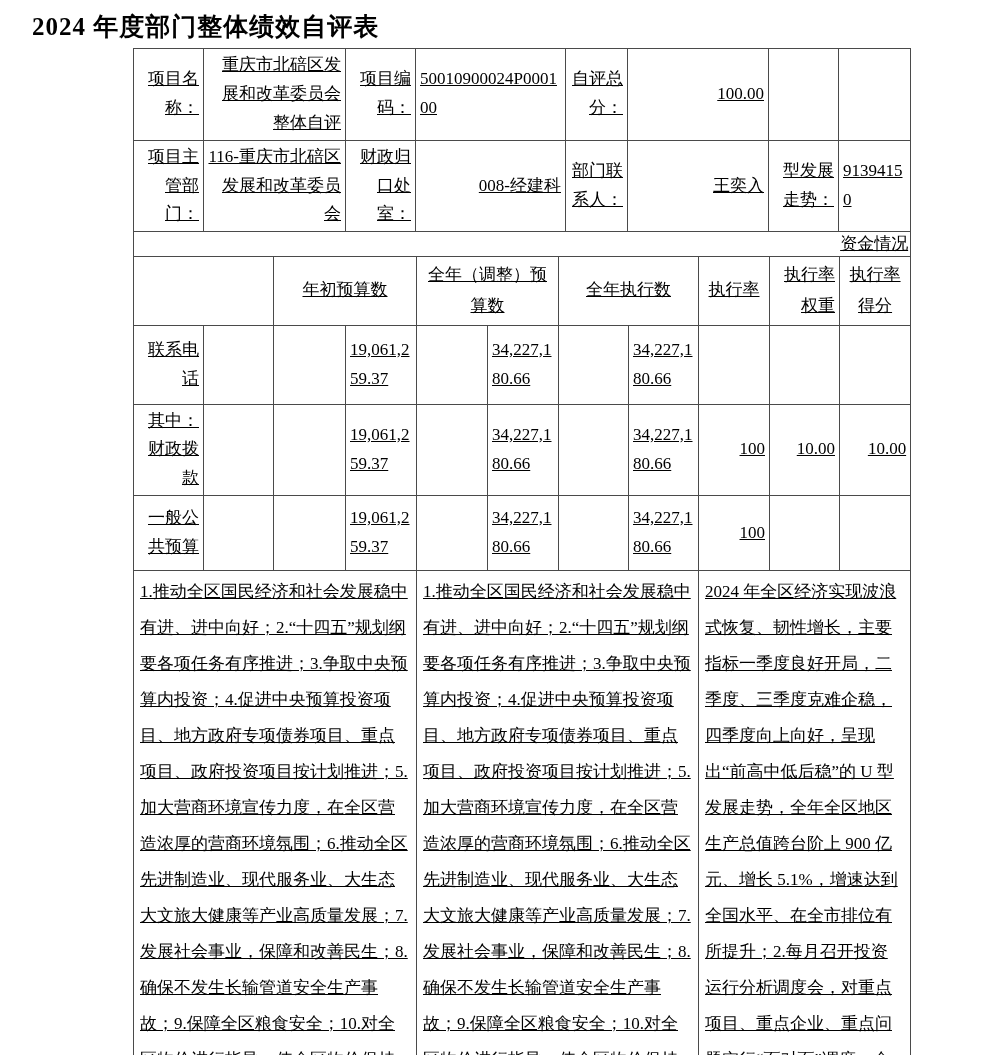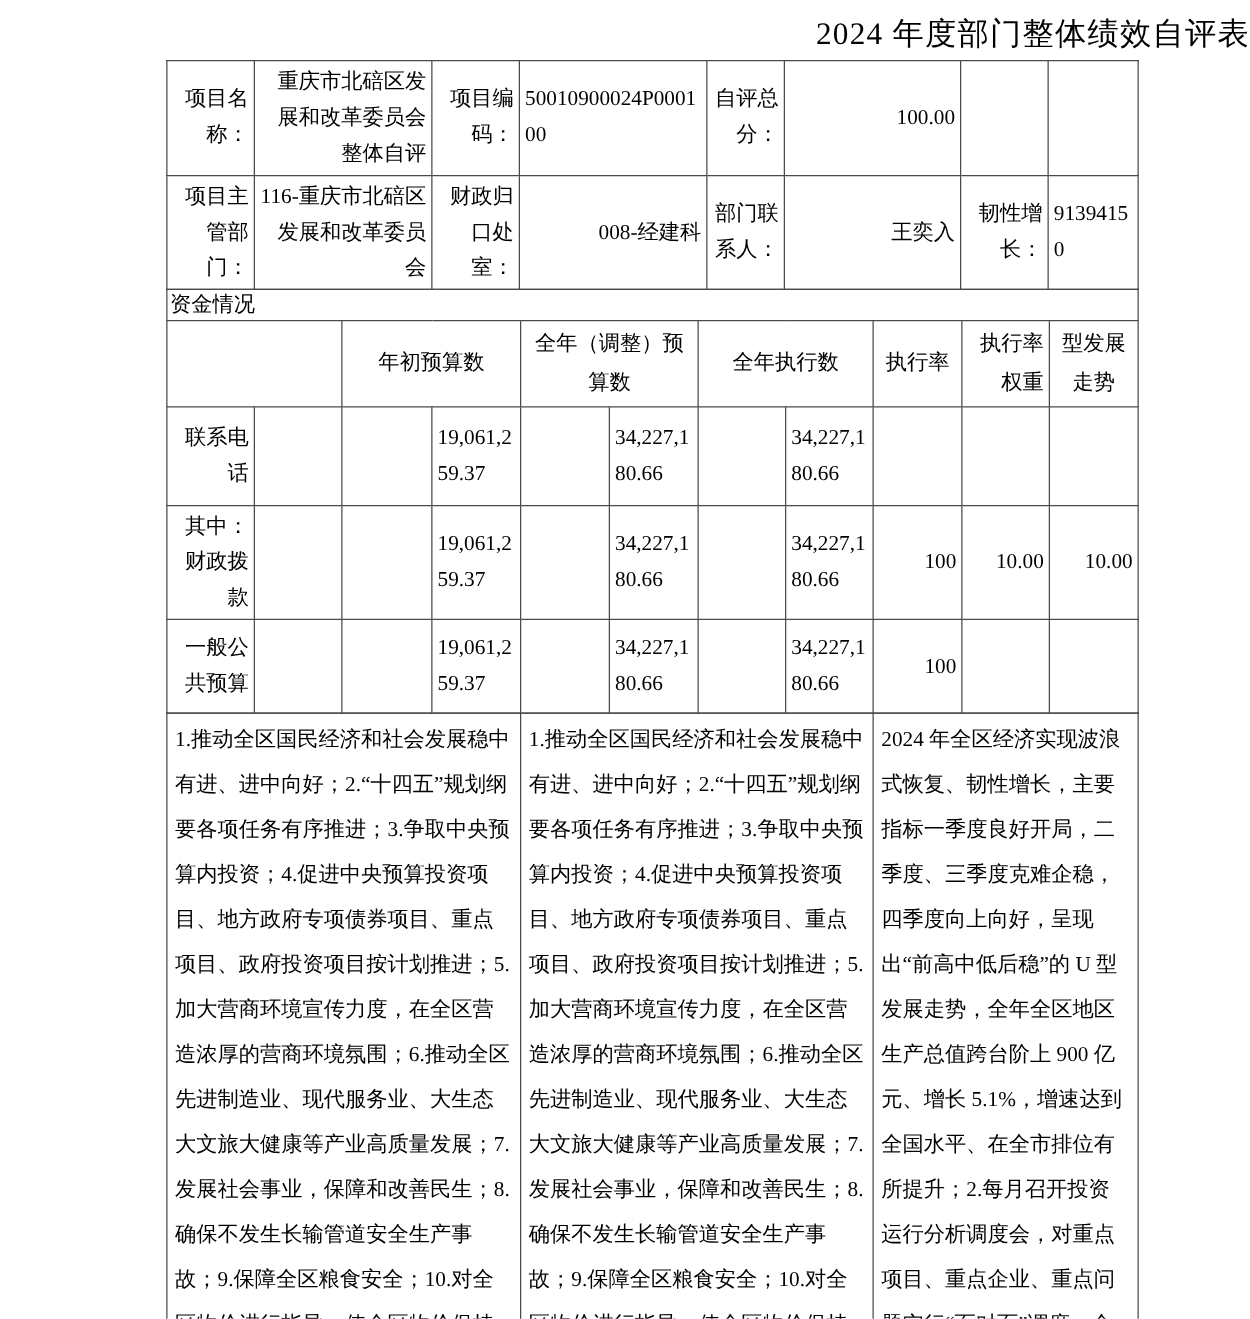--- a/index.html
+++ b/index.html
@@ -6,45 +6,47 @@
   html, body {
     width: 1000px; height: 1055px;
     overflow: hidden;
     background: #ffffff;
     color: #000000;
     font-family: "Liberation Serif", "DejaVu Serif", serif;
   }
   .doc-title {
     padding-top: 10px;
     height: 48px;
-    text-align: right;
+    text-align: left;
     font-size: 25px;
-    font-weight: normal;
+    font-weight: bold;
     letter-spacing: 1px;
+    margin-left: 32px;
   }
   .tbl-wrap { margin-left: 133px; width: 778px; }
   table {
     border-collapse: collapse;
     table-layout: fixed;
     width: 777px;
+    text-decoration: underline;
   }
   table.t2, table.t3 { margin-top: -1px; }
   td {
     border: 1px solid #4a4a4a;
     font-size: 17px;
     line-height: 1.7;
     padding: 2px 4px;
     vertical-align: middle;
     word-break: break-word;
     overflow: hidden;
   }
   .lbl { text-align: right; }
   .val { text-align: right; }
   .num { word-break: break-all; text-align: left; }
-  .sec { text-align: left; line-height: 1.25; padding: 1px 2px; }
+  .sec { text-align: right; line-height: 1.25; padding: 1px 2px; }
   .hdr-c { text-align: center; line-height: 1.8; }
   .hdr-l { text-align: right; line-height: 1.8; }
   .right { text-align: right; }
   .goal-cell {
     vertical-align: top;
     text-align: left;
     line-height: 36px;
     padding: 3px 6px;
   }
 </style>
@@ -77,21 +79,21 @@
       <td></td>
       <td></td>
     </tr>
     <tr style="height:84px">
       <td class="lbl">项目主管部门：</td>
       <td class="val">116-重庆市北碚区发展和改革委员会</td>
       <td class="lbl">财政归口处室：</td>
       <td class="val">008-经建科</td>
       <td class="lbl">部门联系人：</td>
       <td class="val">王奕入</td>
-      <td class="lbl">韧性增长：</td>
+      <td class="lbl">型发展走势：</td>
       <td class="val num">91394150</td>
     </tr>
   </tbody>
     </table>
 
   <table class="t2">
     <colgroup>
       <col style="width:70px">
         <col style="width:70px">
         <col style="width:72px">
@@ -108,21 +110,21 @@
         <tr style="height:24px">
       <td class="sec" colspan="11">资金情况</td>
     </tr>
     <tr style="height:69px">
       <td colspan="2"></td>
       <td colspan="2" class="hdr-c">年初预算数</td>
       <td colspan="2" class="hdr-c">全年（调整）预算数</td>
       <td colspan="2" class="hdr-c">全年执行数</td>
       <td class="hdr-c">执行率</td>
       <td class="hdr-l">执行率权重</td>
-      <td class="hdr-c">型发展走势</td>
+      <td class="hdr-c">执行率得分</td>
     </tr>
     <tr style="height:79px">
       <td class="val">联系电话</td>
       <td></td>
       <td></td>
       <td class="num">19,061,259.37</td>
       <td></td>
       <td class="num">34,227,180.66</td>
       <td></td>
       <td class="num">34,227,180.66</td>

